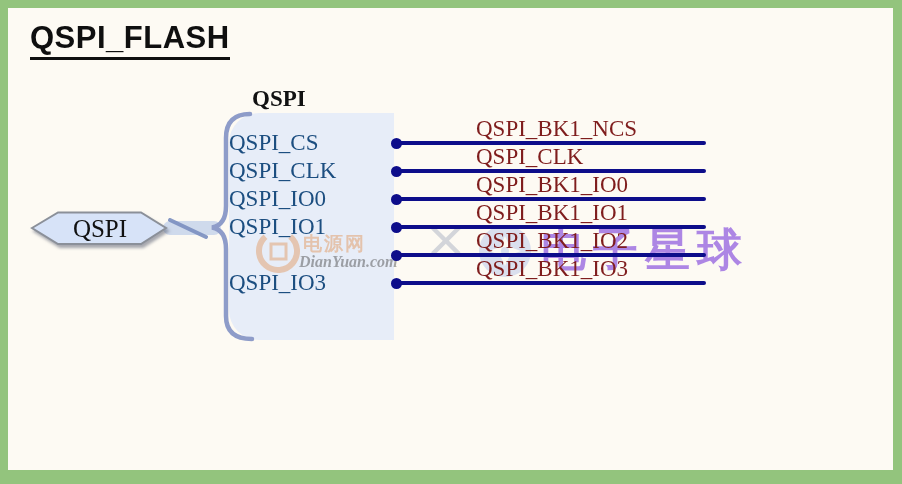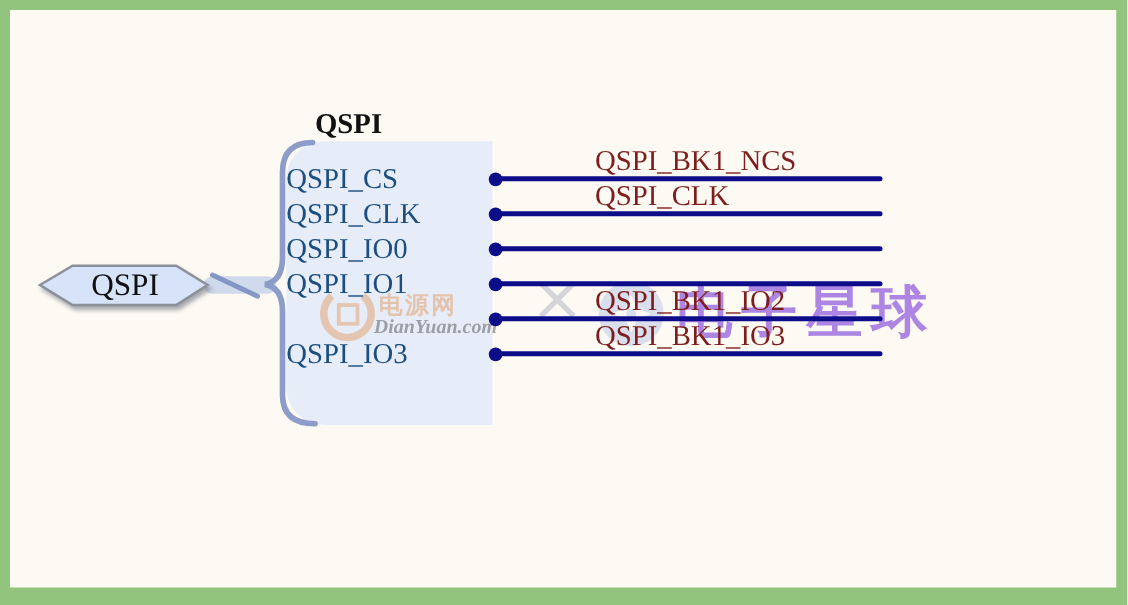--- a/index.html
+++ b/index.html
@@ -86,20 +86,21 @@
     left:44px;top:213px;width:112px;text-align:center;
     font-size:25px;color:#111;line-height:31px;z-index:4;
   }
 </style>
 </head>
 <body>
 
 <div id="canvas">
   <div id="paper"></div>
 
+  <div id="title" class="abs">QSPI_FLASH</div>
 
   <div id="harness-block" class="abs"></div>
 
   <div id="watermark-layer" class="abs">
     <svg class="abs" style="left:0;top:0" width="902" height="484">
 
       <g opacity="0.38">
         <circle cx="278" cy="251" r="19" fill="none" stroke="#e0873f" stroke-width="6" stroke-dasharray="92 28" transform="rotate(-50 278 251)"></circle>
         <rect x="271" y="244" width="15" height="15" fill="none" stroke="#e0873f" stroke-width="3"></rect>
       </g>
@@ -137,24 +138,26 @@
   <div class="abs net-label" style="top:116px">QSPI_BK1_NCS</div>
 
   <div class="abs pin-label" style="top:157px">QSPI_CLK</div>
   <div class="abs wire" style="top:169px"></div>
   <div class="abs wire-dot" style="top:165.5px"></div>
   <div class="abs net-label" style="top:144px">QSPI_CLK</div>
 
   <div class="abs pin-label" style="top:185px">QSPI_IO0</div>
   <div class="abs wire" style="top:197px"></div>
   <div class="abs wire-dot" style="top:193.5px"></div>
+  <div class="abs net-label" style="top:172px">QSPI_BK1_IO0</div>
 
   <div class="abs pin-label" style="top:213px">QSPI_IO1</div>
   <div class="abs wire" style="top:225px"></div>
   <div class="abs wire-dot" style="top:221.5px"></div>
+  <div class="abs net-label" style="top:200px">QSPI_BK1_IO1</div>
 
   <div class="abs wire" style="top:253px"></div>
   <div class="abs wire-dot" style="top:249.5px"></div>
   <div class="abs net-label" style="top:228px">QSPI_BK1_IO2</div>
 
   <div class="abs pin-label" style="top:269px">QSPI_IO3</div>
   <div class="abs wire" style="top:281px"></div>
   <div class="abs wire-dot" style="top:277.5px"></div>
   <div class="abs net-label" style="top:256px">QSPI_BK1_IO3</div>
 </div>

